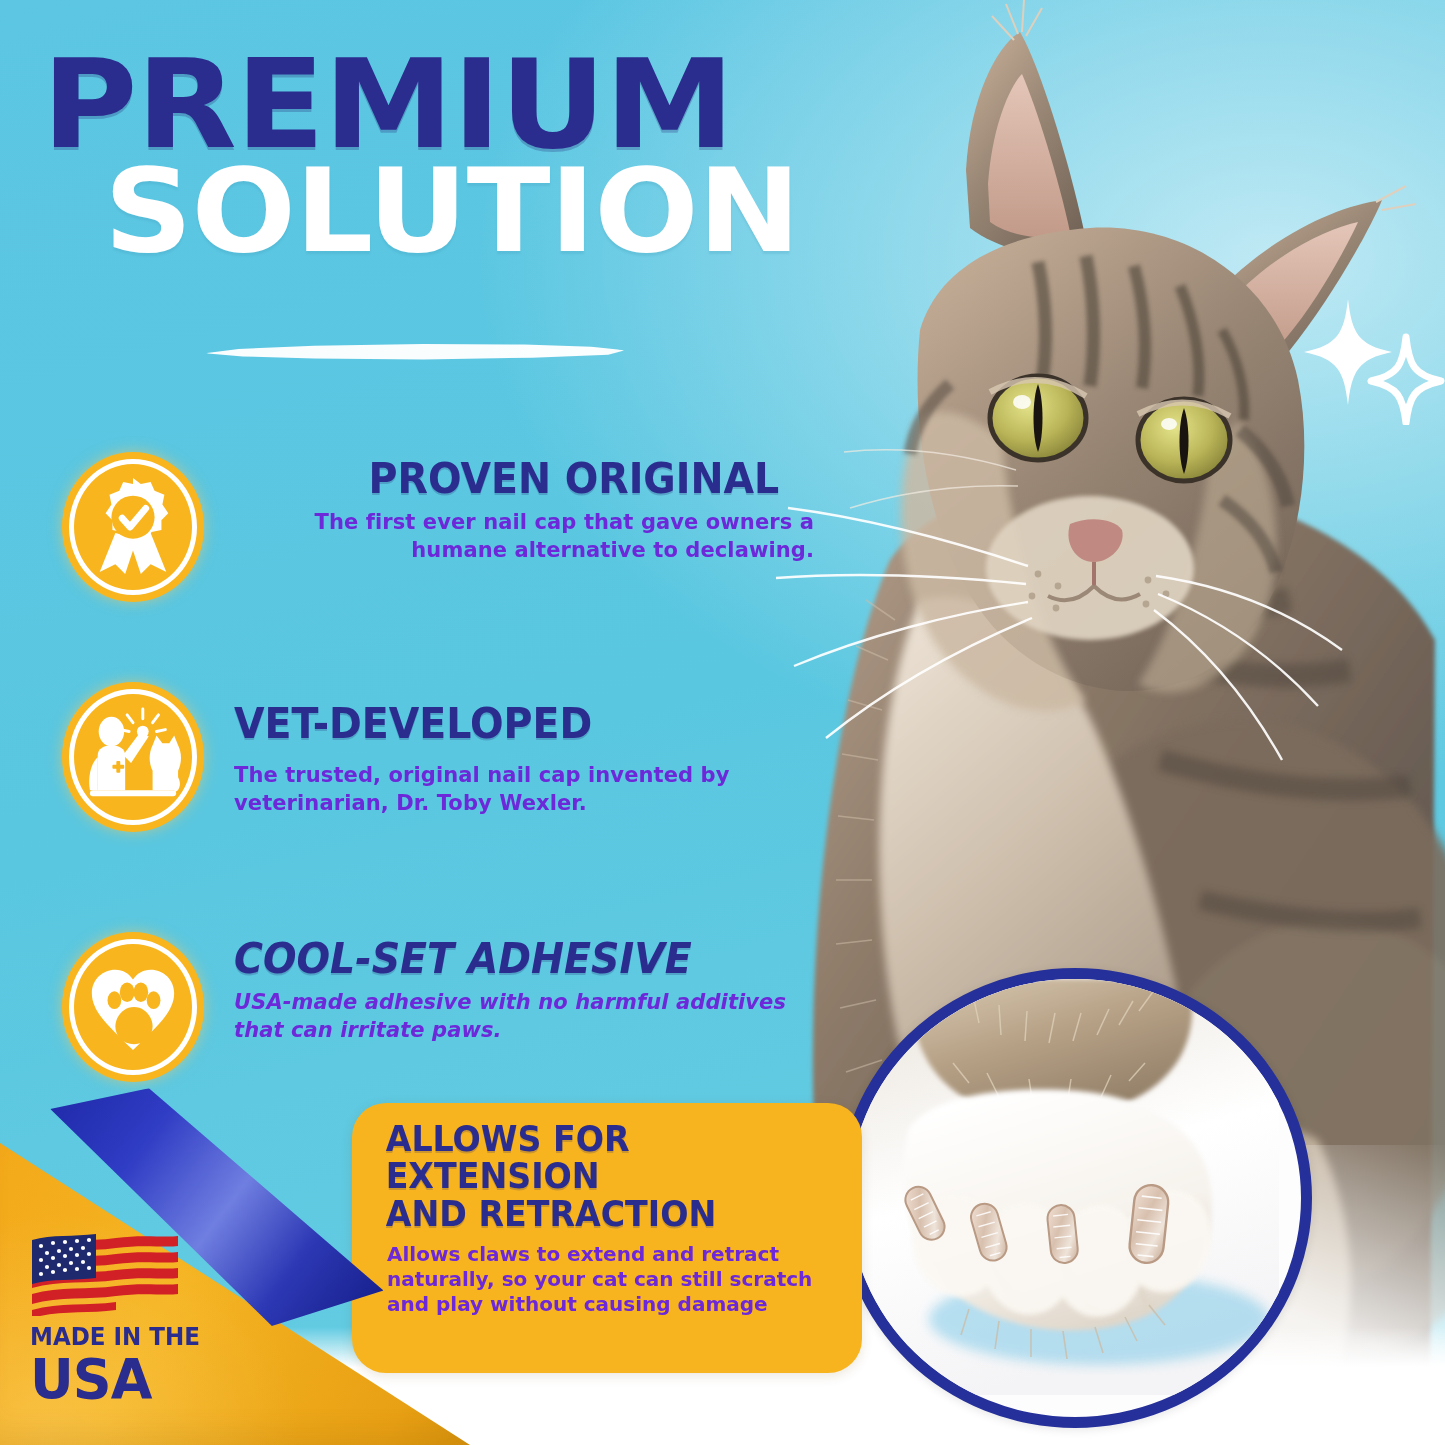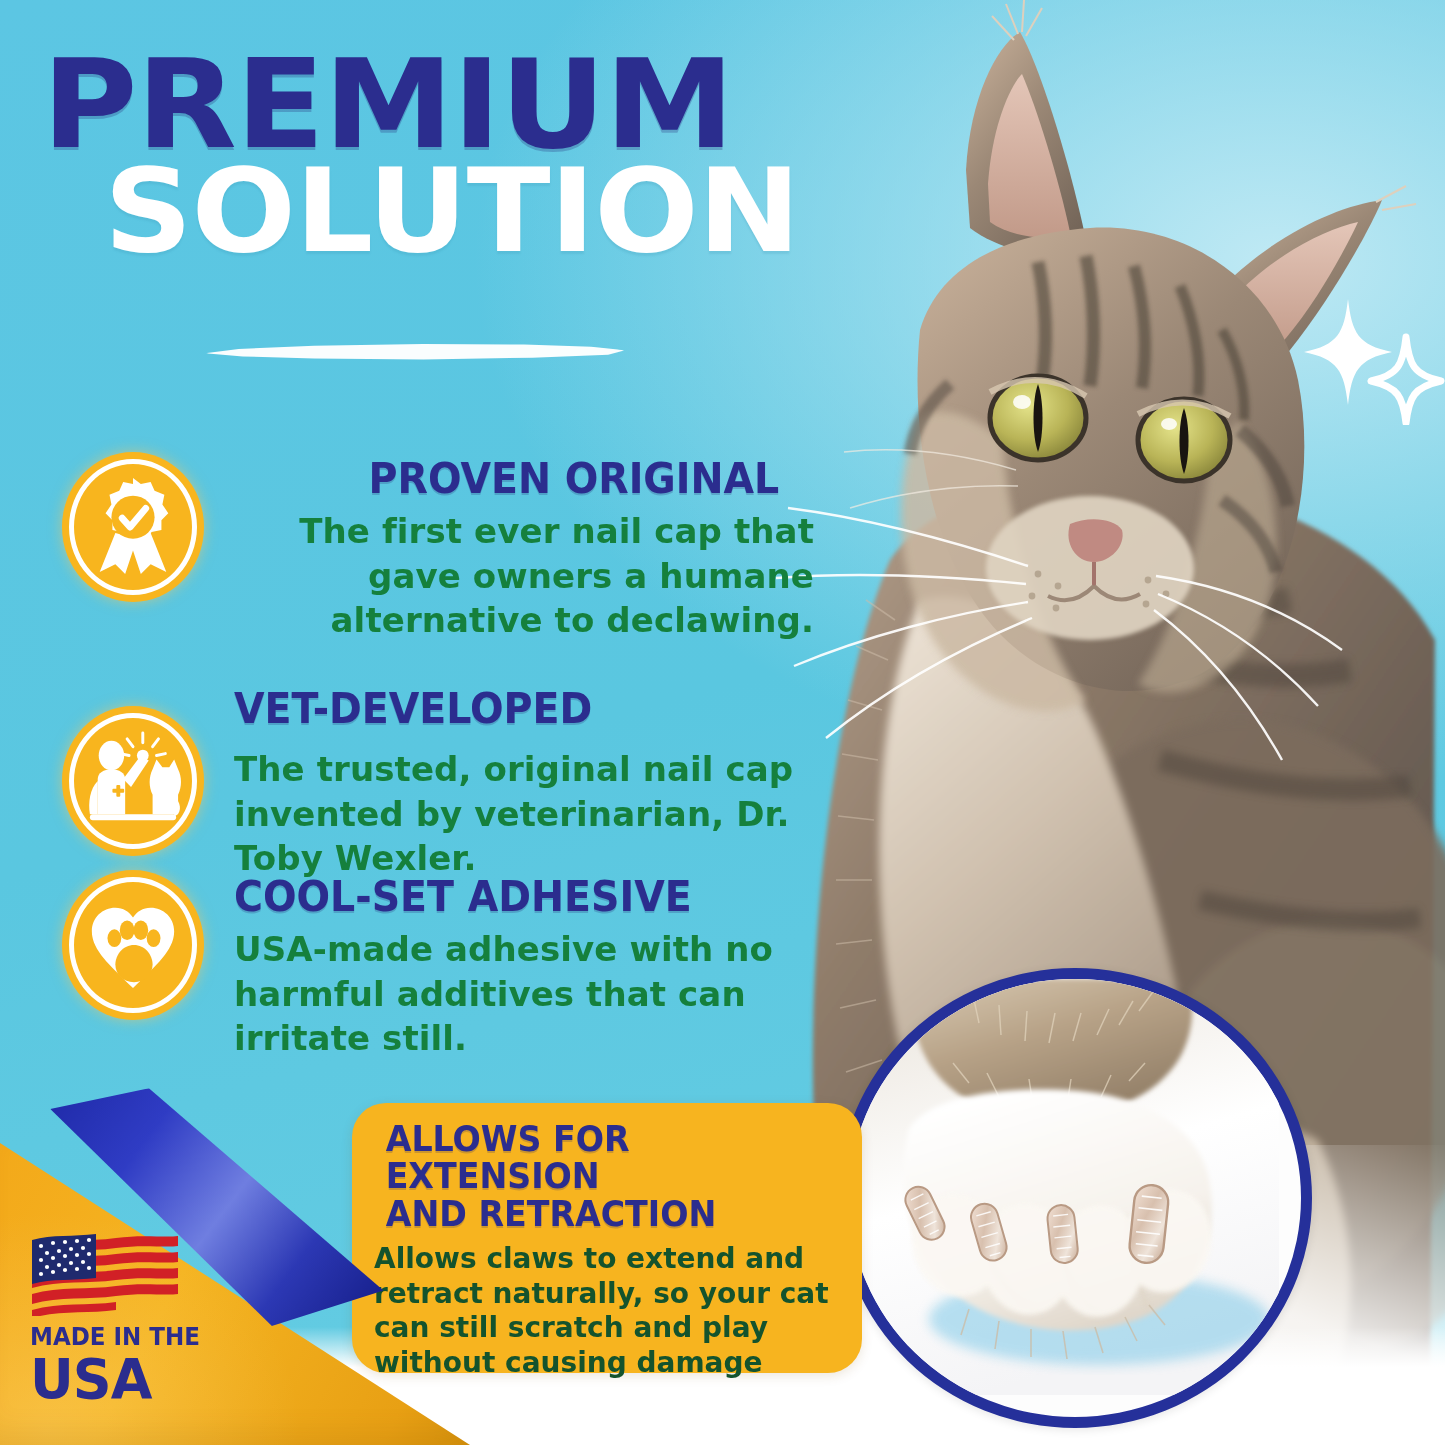--- a/index.html
+++ b/index.html
@@ -56,21 +56,21 @@
     clip-path: polygon(0% 56%, 8% 36%, 26% 22%, 52% 14%, 76% 16%, 92% 26%, 100% 42%,
                        96% 62%, 78% 76%, 52% 84%, 26% 80%, 9% 70%);
     filter: blur(0.4px);
     opacity: 0.97;
   }
 
   
   .feature { position: absolute; display: flex; align-items: flex-start; }
   .f1 { left: 62px; top: 452px; width: 760px; text-align: right; }
   .f2 { left: 62px; top: 682px; width: 760px; align-items: center; }
-  .f3 { left: 62px; top: 870px; width: 760px; }
+  .f3 { left: 62px; top: 932px; width: 760px; font-style: italic; }
 
   .badge {
     position: relative; flex: 0 0 auto;
     width: 142px; height: 150px; border-radius: 50%;
     background: #f8b51e;
     box-shadow: 0 0 14px rgba(250,200,90,0.55);
   }
   .badge::after {
     content: ""; position: absolute; left: 7px; top: 7px; right: 7px; bottom: 7px;
     border-radius: 50%; border: 5px solid #ffffff;
@@ -81,22 +81,22 @@
   .f-title {
     font-family: "DejaVu Sans", sans-serif;
     font-weight: 900; font-size: 42px; line-height: 1.0;
     color: #2b2d8e; letter-spacing: 0px;
     transform: scaleX(0.94); transform-origin: left center;
     text-shadow: 0 2px 0 rgba(30,32,110,0.22);
     margin-bottom: 9px;
   }
   .f-body {
     font-family: "DejaVu Sans", sans-serif;
-    font-weight: bold; font-size: 34px; line-height: 1.31;
-    color: #15803d; letter-spacing: 0.1px;
+    font-weight: bold; font-size: 21px; line-height: 1.31;
+    color: #6d28d9; letter-spacing: 0.1px;
     max-width: 580px;
   }
   .f2 .f-body { max-width: 610px; margin-top: 17px; }
 
   
   .sparkles { position: absolute; left: 1300px; top: 295px; width: 145px; height: 130px; }
 
   
   .cat-wrap {
     position: absolute; left: 770px; top: 0px; width: 675px; height: 1400px;
@@ -126,22 +126,23 @@
   .c-title {
     font-family: "DejaVu Sans", sans-serif;
     font-weight: 900; font-size: 35px; line-height: 1.07;
     color: #2b2d8e; letter-spacing: 0px;
     transform: scaleX(0.95);
     text-shadow: 0 2px 0 rgba(30,32,110,0.2);
     margin-bottom: 9px;
   }
   .c-body {
     font-family: "DejaVu Sans", sans-serif;
-    font-weight: bold; font-size: 28px; line-height: 1.23;
-    color: #14532d;
+    font-weight: bold; font-size: 20px; line-height: 1.23;
+    color: #6d28d9;
+    margin-left: 13px;
   }
 
   
   .peel-gold {
     position: absolute; left: 0; bottom: 0; width: 470px; height: 302px;
     background: linear-gradient(118deg, #f3a91a 0%, #f5b421 40%, #e8a014 86%, #d9940c 100%);
     clip-path: polygon(0% 0%, 100% 100%, 0% 100%);
   }
   .peel-gold2 {
     position: absolute; left: 0; bottom: 0; width: 470px; height: 302px;
@@ -464,21 +465,21 @@
           <ellipse cx="44" cy="37" rx="7.5" ry="10"></ellipse>
           <ellipse cx="58" cy="37" rx="7.5" ry="10"></ellipse>
           <ellipse cx="71" cy="45" rx="7" ry="9"></ellipse>
           <path d="M51 52 C 62 52, 70 62, 70 72 C 70 82, 62 90, 51 90
                    C 40 90, 32 82, 32 72 C 32 62, 40 52, 51 52 Z"></path>
         </g>
       </svg>
     </div>
     <div class="f-text">
       <div class="f-title">COOL-SET ADHESIVE</div>
-      <div class="f-body">USA-made adhesive with no harmful additives that can irritate still.</div>
+      <div class="f-body">USA-made adhesive with no harmful additives that can irritate paws.</div>
     </div>
   </div>
 
   <div class="magnifier">
     <svg width="430" height="416" viewBox="0 0 430 416">
       <defs>
         <linearGradient id="pawBg" x1="0" y1="0" x2="0.3" y2="1">
           <stop offset="0%" stop-color="#e9e3da"></stop>
           <stop offset="55%" stop-color="#ffffff"></stop>
           <stop offset="100%" stop-color="#f4f4f6"></stop>

